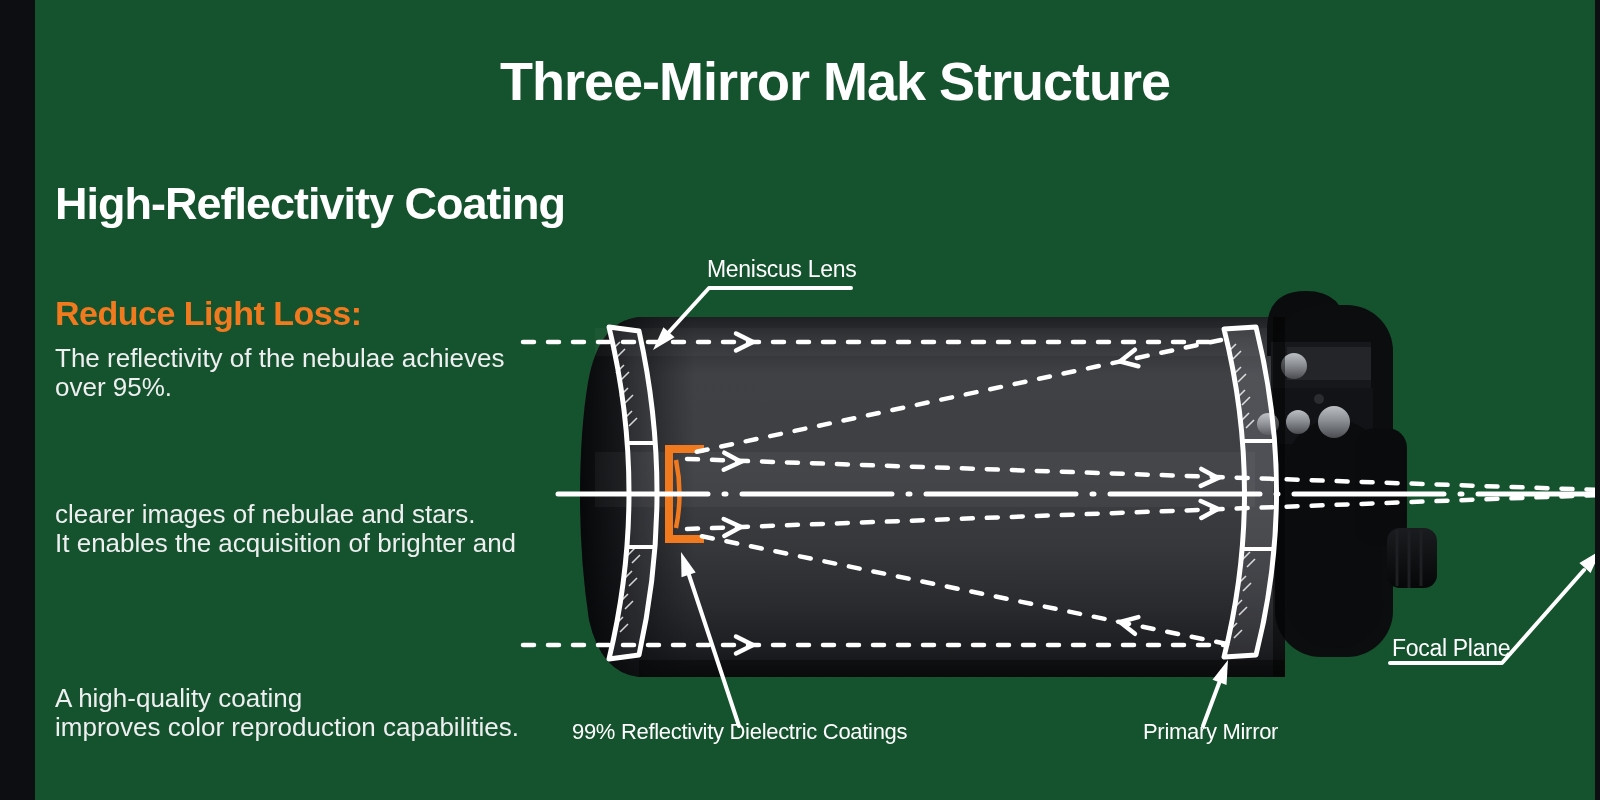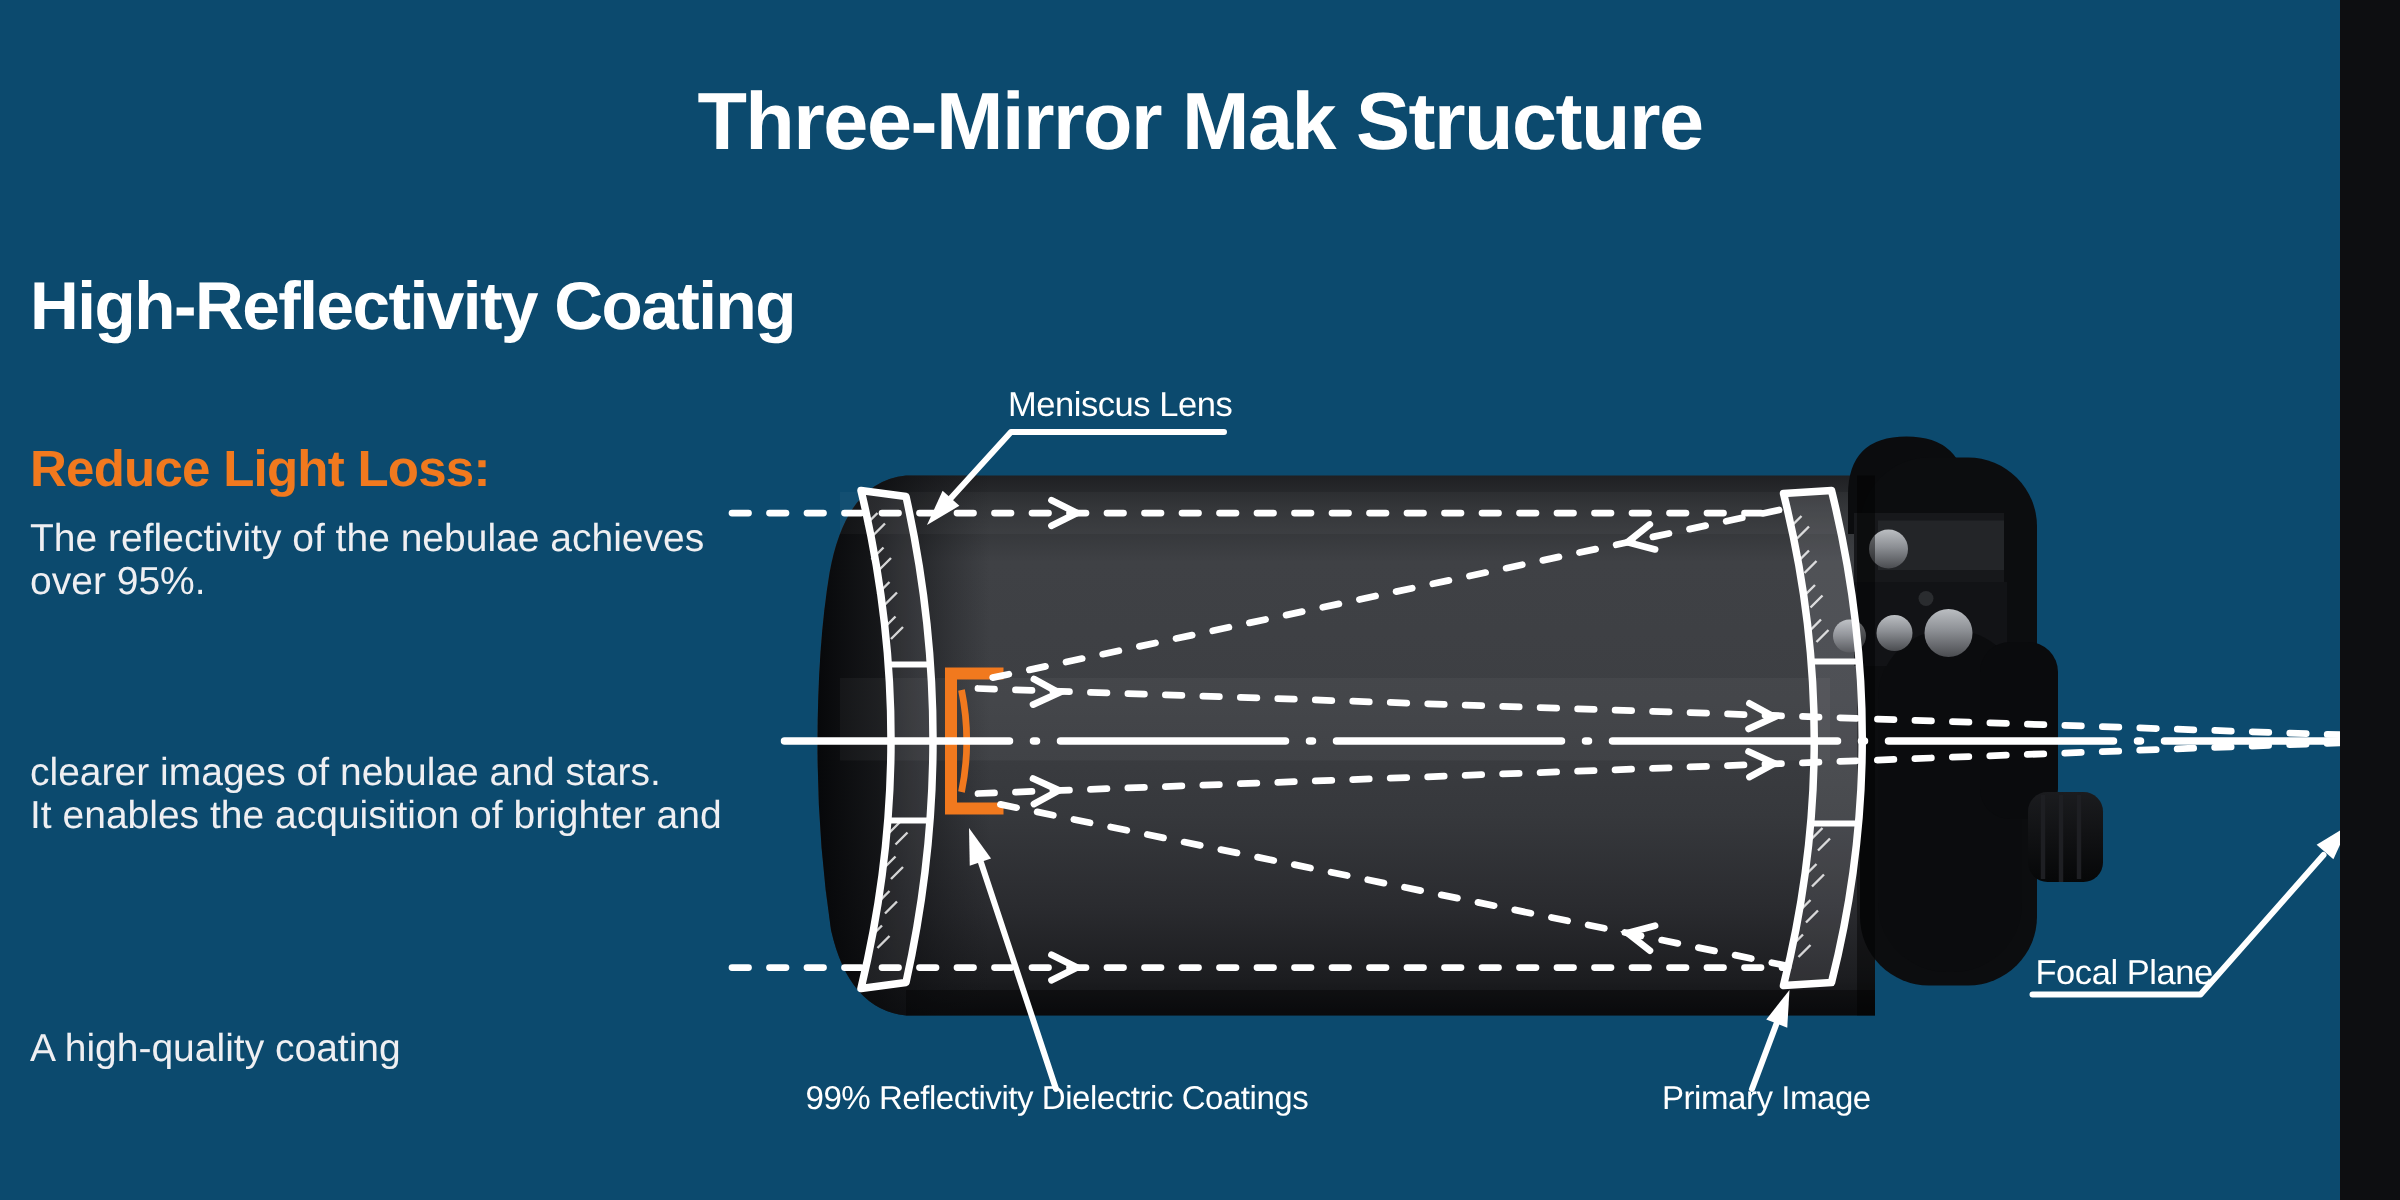--- a/index.html
+++ b/index.html
@@ -1,18 +1,18 @@
 <!DOCTYPE html>
 <html><head>
 <meta charset="utf-8">
 <style>
   html,body{margin:0;padding:0;background:#0D0E11;}
   .canvas{
     position:relative;width:1560px;height:800px;overflow:hidden;
-    background:#0c4a6e;font-family:"Liberation Sans",sans-serif;color:#fff;
+    background:#14532d;font-family:"Liberation Sans",sans-serif;color:#fff;margin-left:35px;
   }
   #scene{position:absolute;left:0;top:0;z-index:1;}
   .txt{position:absolute;z-index:2;white-space:nowrap;}
   .main-title{
     left:0;top:50px;width:1600px;text-align:center;
     font-size:54px;font-weight:700;letter-spacing:-1px;color:#FFFFFF;
   }
   .section-heading{
     left:20px;top:178px;font-size:45px;font-weight:700;letter-spacing:-1px;color:#FFFFFF;
   }
@@ -153,20 +153,21 @@
     <div>over 95%.</div>
   </div>
 
   <div class="txt feature-body fb2">
     <div>clearer images of nebulae and stars.</div>
     <div>It enables the acquisition of brighter and</div>
   </div>
 
   <div class="txt feature-body fb3">
     <div>A high-quality coating</div>
+    <div>improves color reproduction capabilities.</div>
   </div>
 
   <div class="txt diagram-label lbl-meniscus">Meniscus Lens</div>
   <div class="txt diagram-label lbl-coatings">99% Reflectivity Dielectric Coatings</div>
-  <div class="txt diagram-label lbl-primary">Primary Image</div>
+  <div class="txt diagram-label lbl-primary">Primary Mirror</div>
   <div class="txt diagram-label lbl-focal">Focal Plane</div>
 
 </div>
 
 </body></html>

